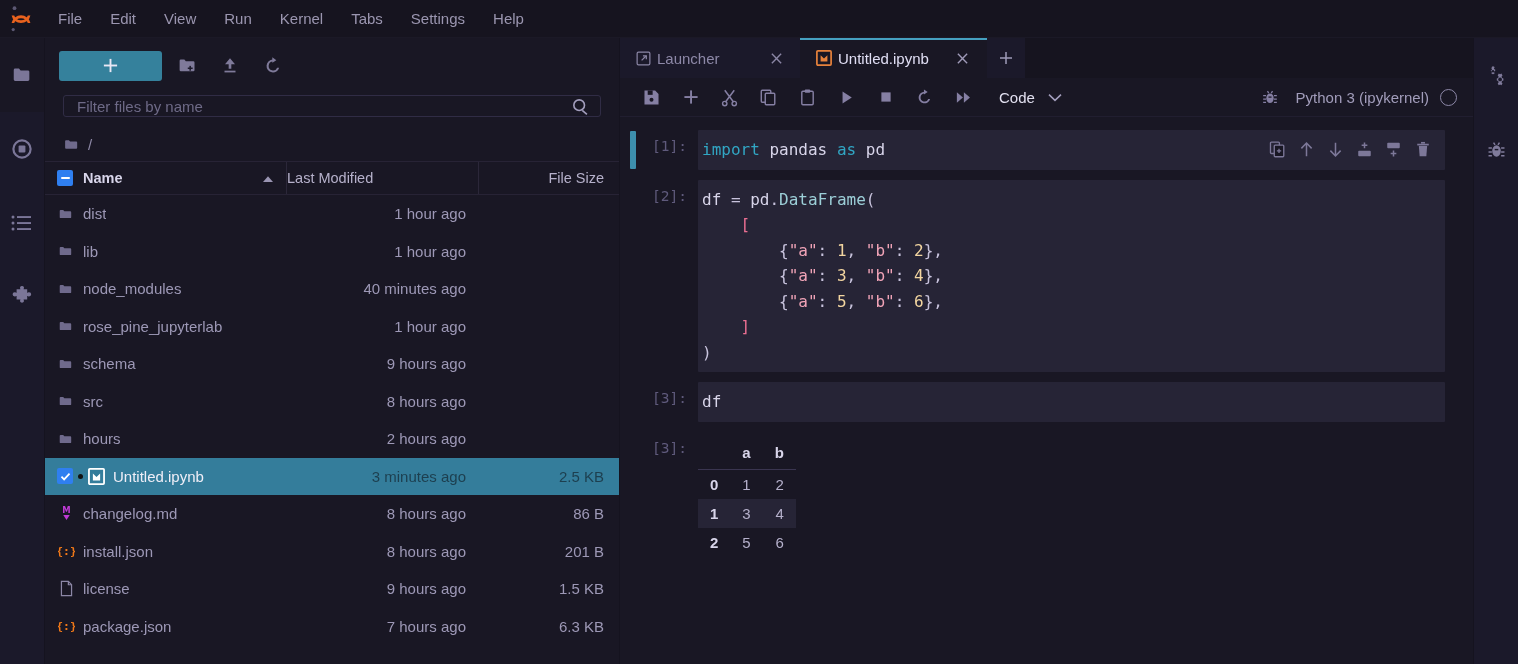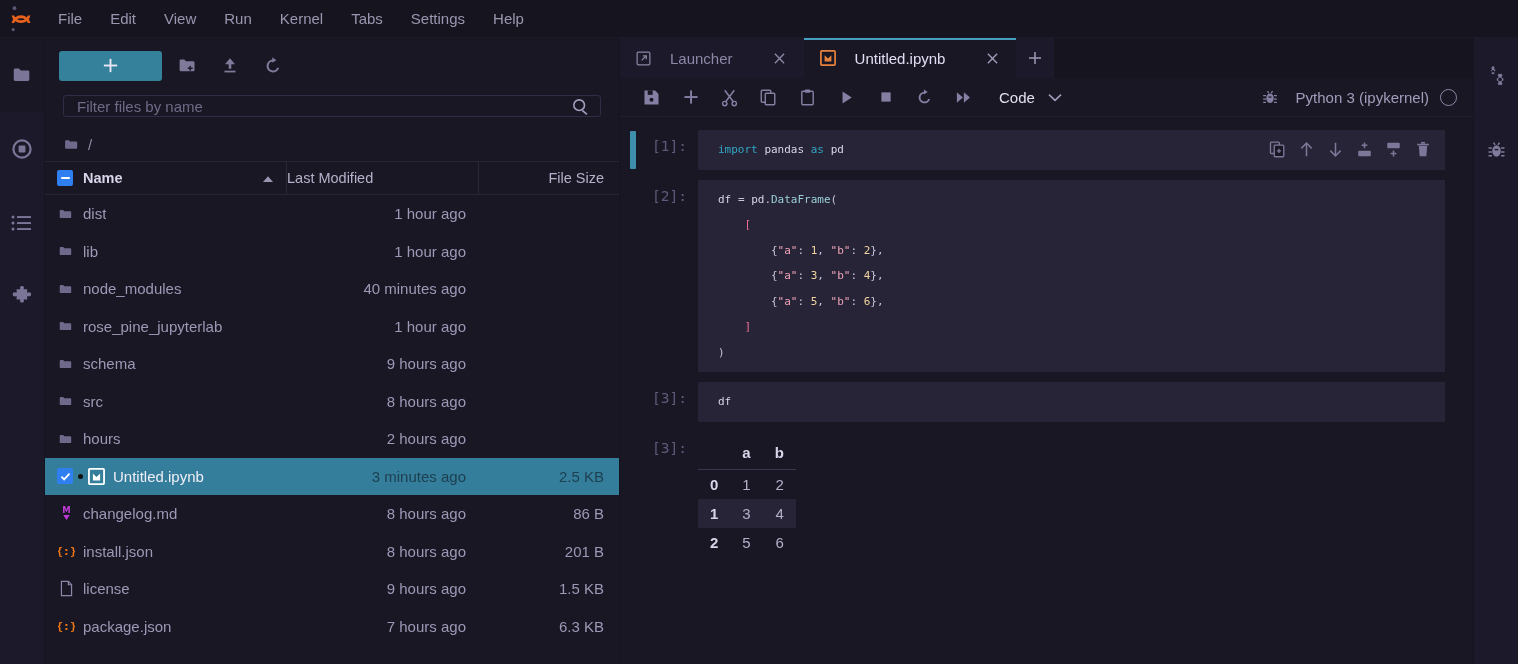--- a/index.html
+++ b/index.html
@@ -119,21 +119,21 @@
     position: absolute; left: 12px; width: 16px; height: 16px; border-radius: 2px;
     background: #2f7ff0; display: flex; align-items: center; justify-content: center;
   }
   .sel-dot { position: absolute; left: 33px; width: 5px; height: 5px; border-radius: 50%; background: #111; }
   .fb-row.selected .fb-cell-name { padding-left: 42px; width: 241px; }
 
   
   .main { flex: 1; display: flex; flex-direction: column; min-width: 0; background: #191724; }
   .tabbar { height: 40px; min-height: 40px; display: flex; align-items: stretch; background: #16141f; }
   .tab {
-    display: flex; align-items: center; gap: 19px; padding: 0 14px 0 16px;
+    display: flex; align-items: center; gap: 6px; padding: 0 14px 0 16px;
     font-size: 15px; color: #8d88a7; cursor: pointer; position: relative;
     background: #1b192a; min-width: 180px;
   }
   .tab.active { background: #191724; color: #e0def4; }
   .tab.active::before {
     content: ""; position: absolute; top: 0; left: 0; right: 0; height: 2px; background: #45a0c0;
   }
   .tab-label { flex: 1; white-space: nowrap; }
   .tab-close {
     width: 20px; height: 20px; display: flex; align-items: center; justify-content: center;
@@ -173,22 +173,22 @@
   .cell { display: flex; align-items: flex-start; position: relative; padding: 5px 28px 5px 10px; }
   .cell-marker { width: 6px; min-width: 6px; border-radius: 1px; background: transparent; align-self: stretch; margin: 1px 0; }
   .cell.active .cell-marker { background: #3d8fad; }
   .cell-prompt {
     width: 62px; min-width: 62px; text-align: right; padding-right: 11px; padding-top: 8px;
     font-family: "DejaVu Sans Mono", monospace; font-size: 14.5px; color: #5f5a7c; white-space: nowrap;
   }
   .cell-prompt.out { color: #5f5a7c; }
   .cell-body { flex: 1; min-width: 0; position: relative; }
   .editor {
-    background: #262436; border-radius: 1px; padding: 7px 20px;
-    font-family: "DejaVu Sans Mono", monospace; font-size: 11px; line-height: 25.5px;
+    background: #262436; border-radius: 1px; padding: 7px 4px;
+    font-family: "DejaVu Sans Mono", monospace; font-size: 16px; line-height: 25.5px;
     color: #d6d3e8; white-space: pre; overflow: hidden; min-height: 39px;
   }
   .cell.active .editor { background: #262436; }
   .cell-toolbar {
     position: absolute; right: 8px; top: 5px; display: flex; align-items: center; gap: 0;
   }
   .ct-btn {
     width: 29px; height: 28px; display: flex; align-items: center; justify-content: center;
     cursor: pointer; border-radius: 3px;
   }

